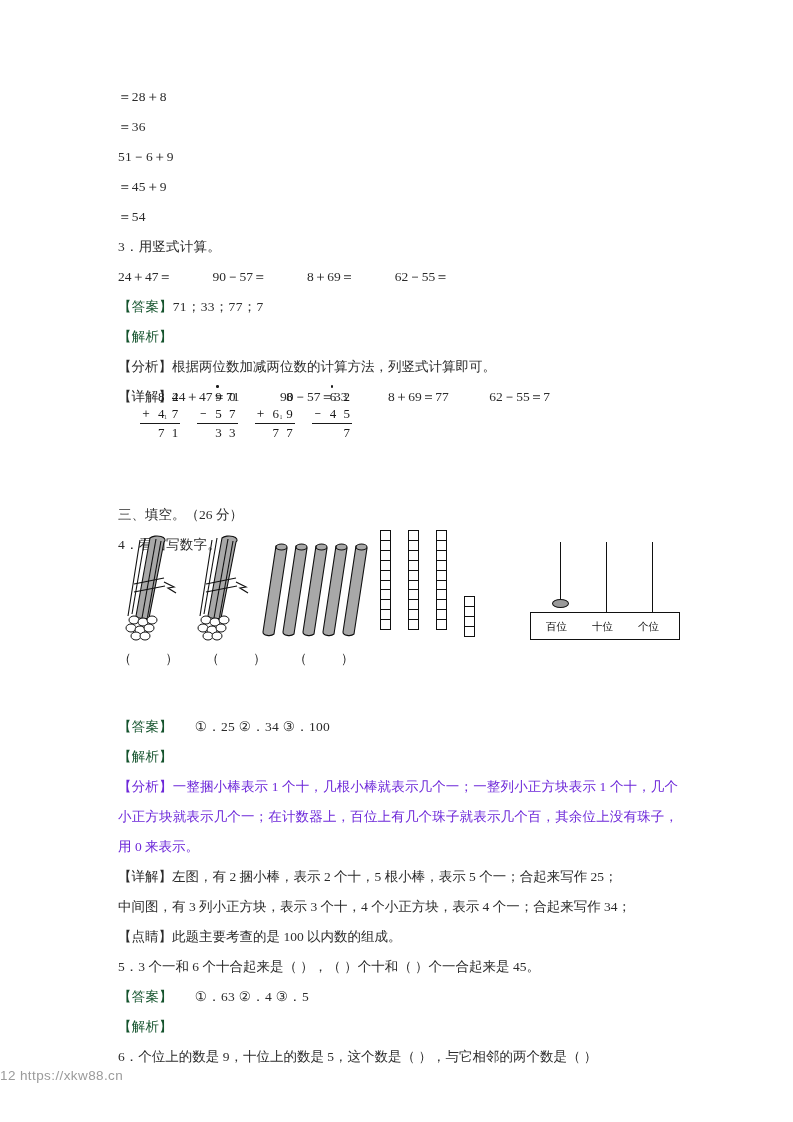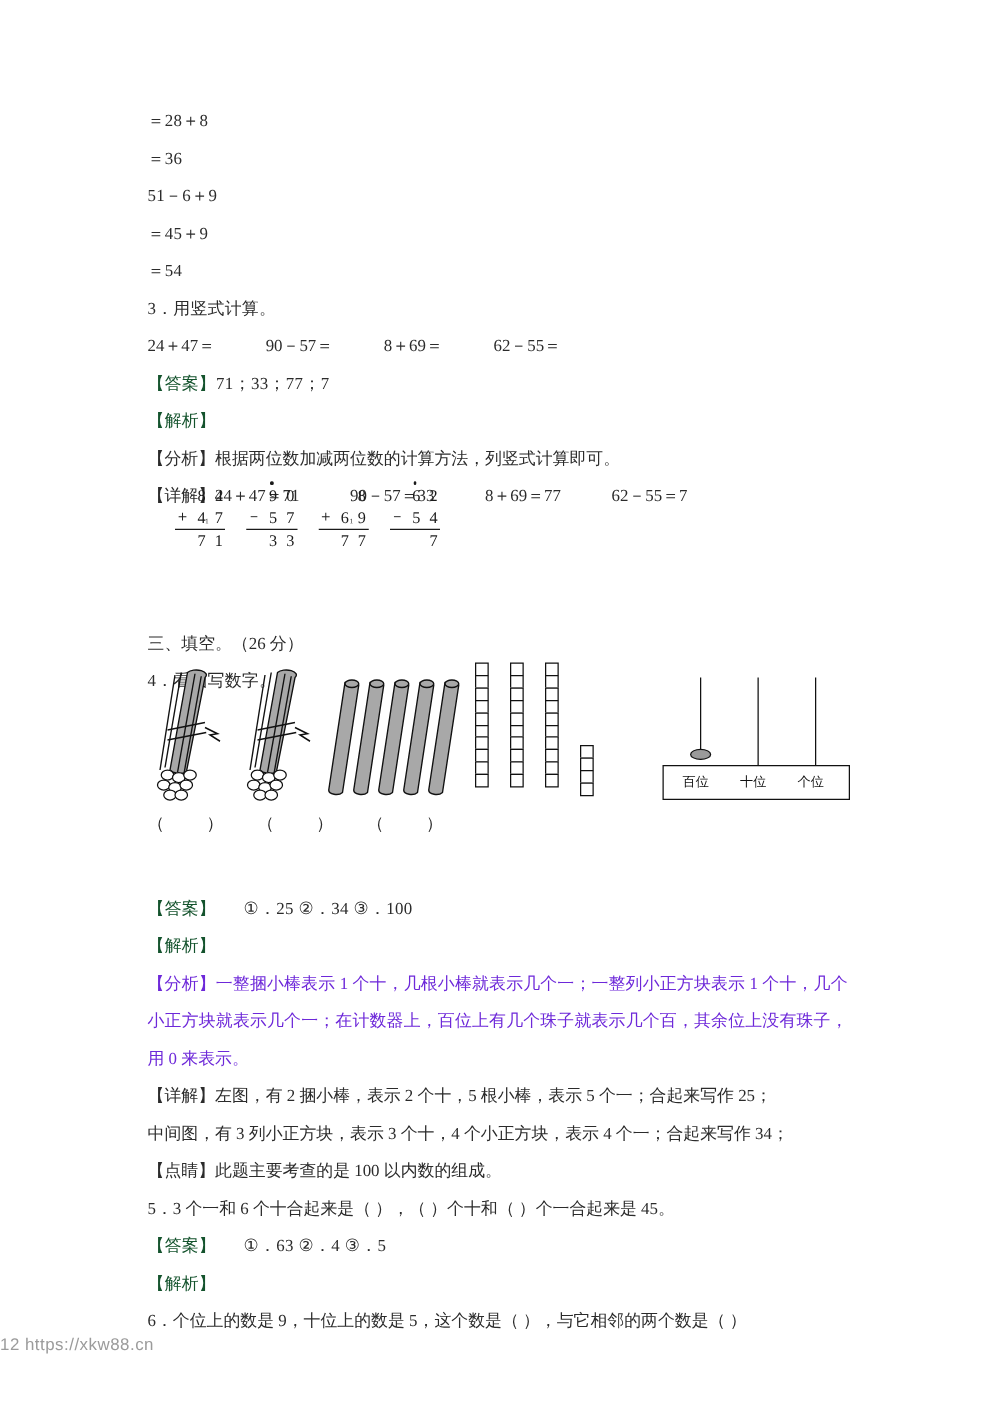--- a/index.html
+++ b/index.html
@@ -260,21 +260,21 @@
     <div class="vcalc">
       <div class="vrow">8</div>
       <div class="vrow"><span class="op">＋</span><span>6 9</span></div>
       <div class="vbar"></div>
       <div class="vrow">7 7</div>
       <span class="tick" style="left:25px;top:22px;">₁</span>
     </div>
 
     <div class="vcalc">
       <div class="vrow">6 2</div>
-      <div class="vrow"><span class="op">－</span><span>5 4</span></div>
+      <div class="vrow"><span class="op">－</span><span>4 5</span></div>
       <div class="vbar"></div>
       <div class="vrow">7</div>
       <span class="dotmark" style="left:19px;top:-3px;"></span>
     </div>
 
   </div>
 
   <div class="figure">
 
     <svg class="bundle" style="left:8px;top:12px;" width="62" height="110" viewBox="0 0 62 110">

